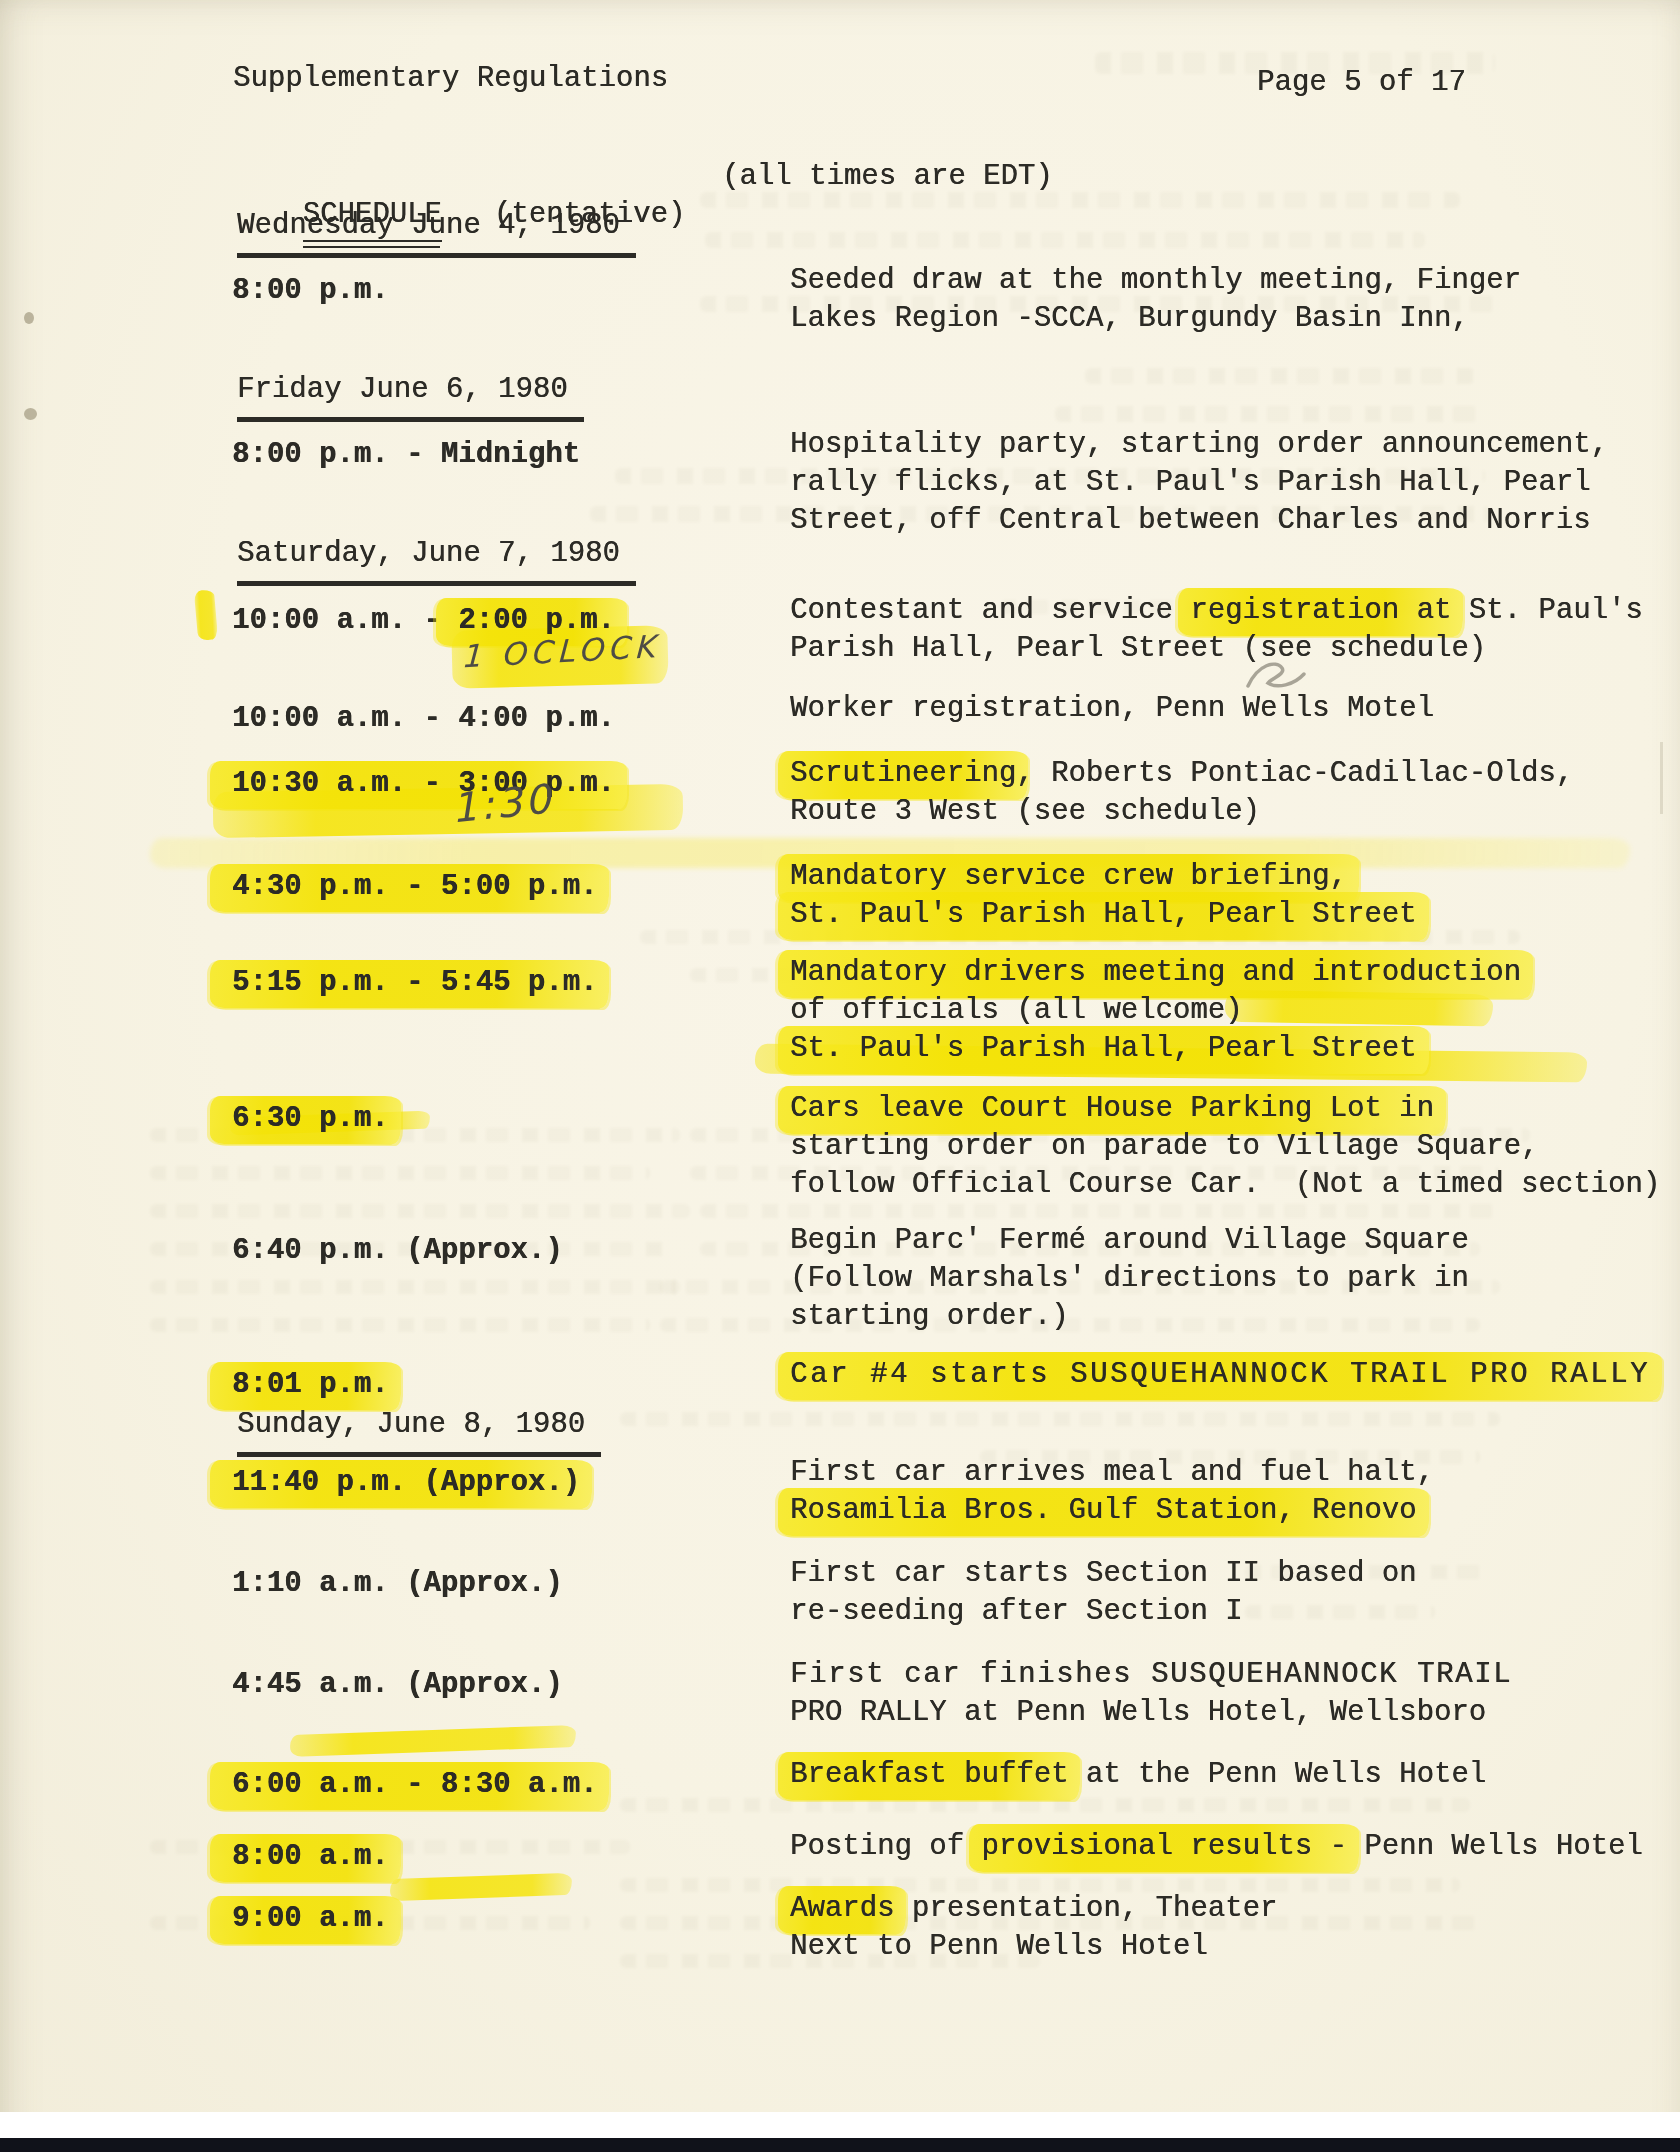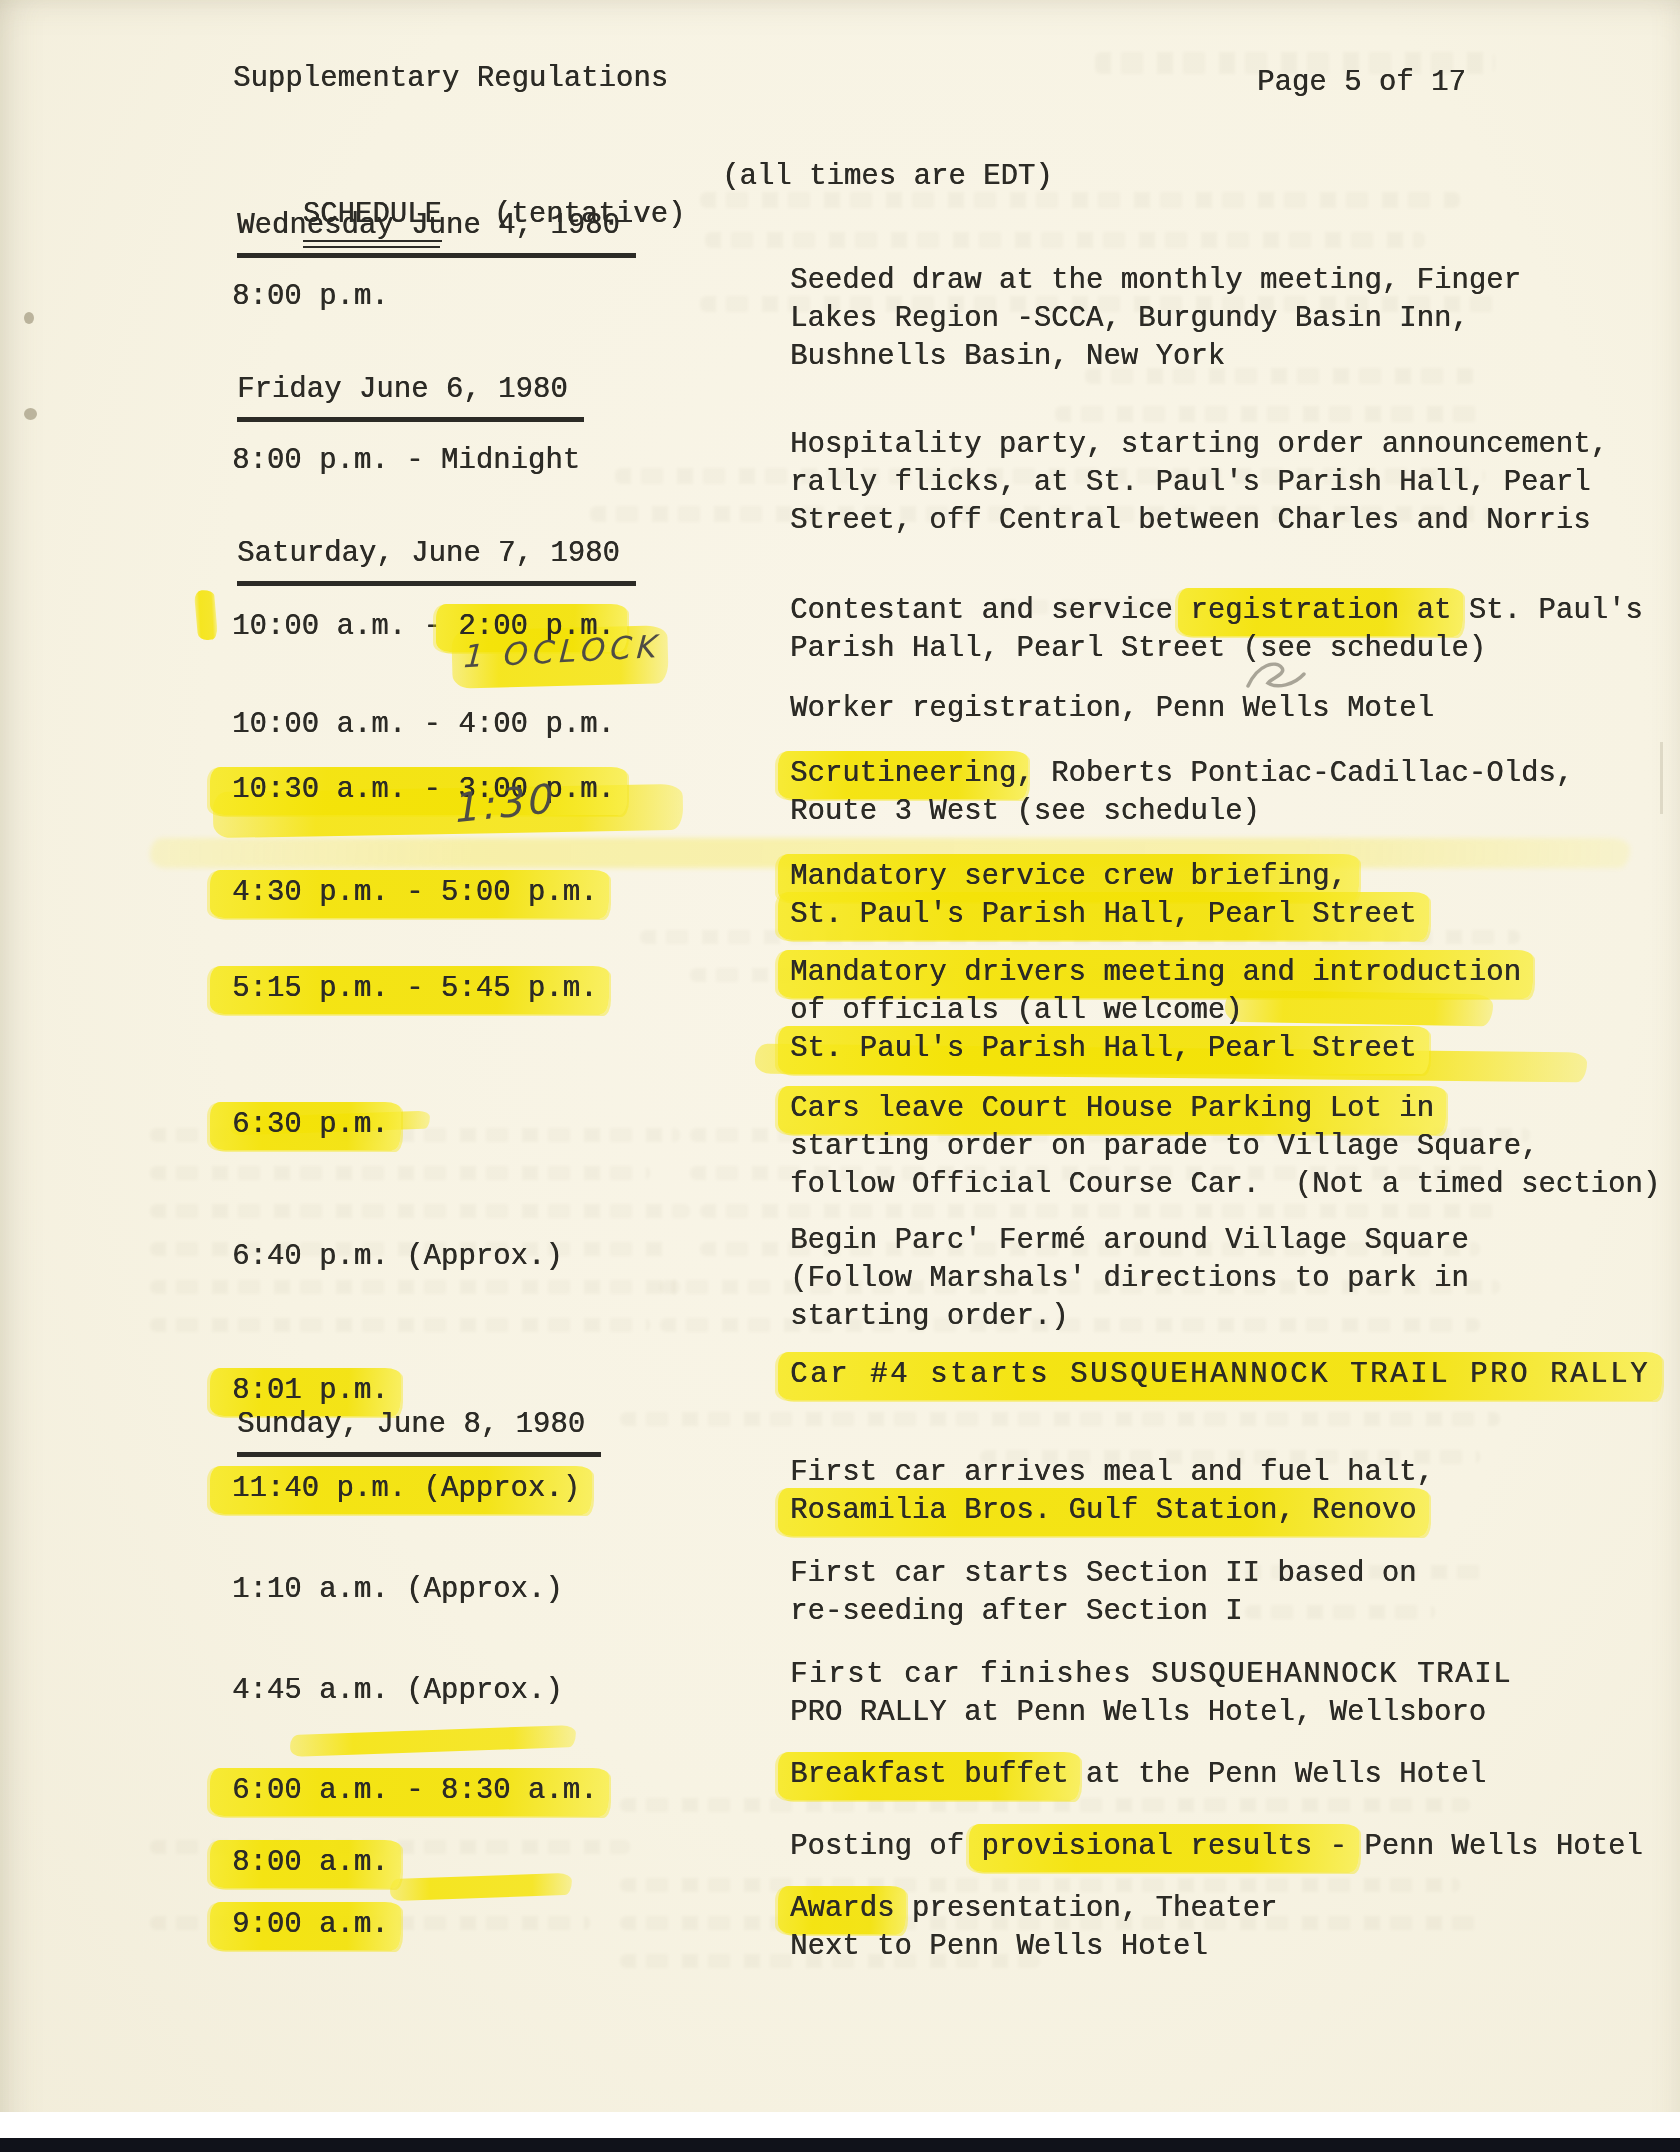--- a/index.html
+++ b/index.html
@@ -28,21 +28,21 @@
   .hdr{position:absolute;white-space:pre;}
   .sched-title{position:absolute;left:233px;top:158px;white-space:pre;}
   .u{position:relative;border-bottom:2.5px solid currentColor;padding-bottom:9px;}
   .u::after{content:"";position:absolute;left:0;right:2px;bottom:-8px;height:2.5px;background:currentColor;}
   .tentative{margin-left:52px;}
   .times-note{position:absolute;left:489px;top:0;}
 
   .day-head{position:absolute;left:229px;border-bottom:5px solid currentColor;
     padding:0 16px 8px 0;white-space:pre;margin-left:8px;}
   .row{position:absolute;left:0;top:0;width:1680px;}
-  .time{position:absolute;left:232px;top:16px;white-space:pre;}
+  .time{position:absolute;left:232px;top:10px;white-space:pre;font-weight:bold;}
   .desc{position:absolute;left:790px;top:0;white-space:pre;}
 
   
   mark.hl{
     color:inherit;
     background:linear-gradient(93deg, rgba(247,233,30,.88), rgba(244,227,8,.95) 28%,
                rgba(243,226,6,.92) 72%, rgba(249,238,66,.8));
     padding:6px 12px 9px;margin:-7px -12px -9px;
     border-radius:10px 16px 8px 14px / 14px 8px 16px 10px;
     box-decoration-break:clone;-webkit-box-decoration-break:clone;
@@ -140,21 +140,21 @@
 
   <div class="sched-title">
     <span class="u">SCHEDULE</span><span class="tentative">(tentative)</span>
     <span class="times-note">(all times are EDT)</span>
   </div>
 
   <div id="days">
       <div class="day-head" style="top: 207px;">Wednesday June 4, 1980</div>
       <div class="row" style="top: 262px;">
         <div class="time"><span class="tx ">8:00 p.m.</span></div>
-        <div class="desc"><div class="dline"><span class="tx ">Seeded draw at the monthly meeting, Finger</span></div><div class="dline"><span class="tx ">Lakes Region -SCCA, Burgundy Basin Inn,</span></div><div class="dline"><span class="tx ">Bushnells Basin, New York</span></div></div>
+        <div class="desc"><div class="dline"><span class="tx ">Seeded draw at the monthly meeting, Finger</span></div><div class="dline"><span class="tx ">Lakes Region -SCCA, Burgundy Basin Inn,</span></div></div>
       </div>
       <div class="day-head" style="top: 371px;">Friday June 6, 1980</div>
       <div class="row" style="top: 426px;">
         <div class="time"><span class="tx ">8:00 p.m. - Midnight</span></div>
         <div class="desc"><div class="dline"><span class="tx ">Hospitality party, starting order announcement,</span></div><div class="dline"><span class="tx ">rally flicks, at St. Paul's Parish Hall, Pearl</span></div><div class="dline"><span class="tx ">Street, off Central between Charles and Norris</span></div></div>
       </div>
       <div class="day-head" style="top: 535px;">Saturday, June 7, 1980</div>
       <div class="row" style="top: 592px;">
         <div class="time"><span class="tx ">10:00 a.m. - </span><mark class="hl pad-b-sm">2:00 p.m.</mark></div>
         <div class="desc"><div class="dline"><span class="tx ">Contestant and service </span><mark class="hl ">registration at</mark><span class="tx "> St. Paul's</span></div><div class="dline"><span class="tx ">Parish Hall, Pearl Street (see schedule)</span></div></div>

